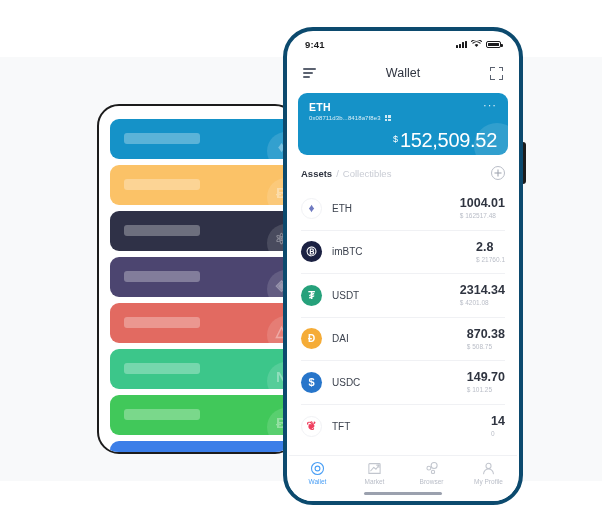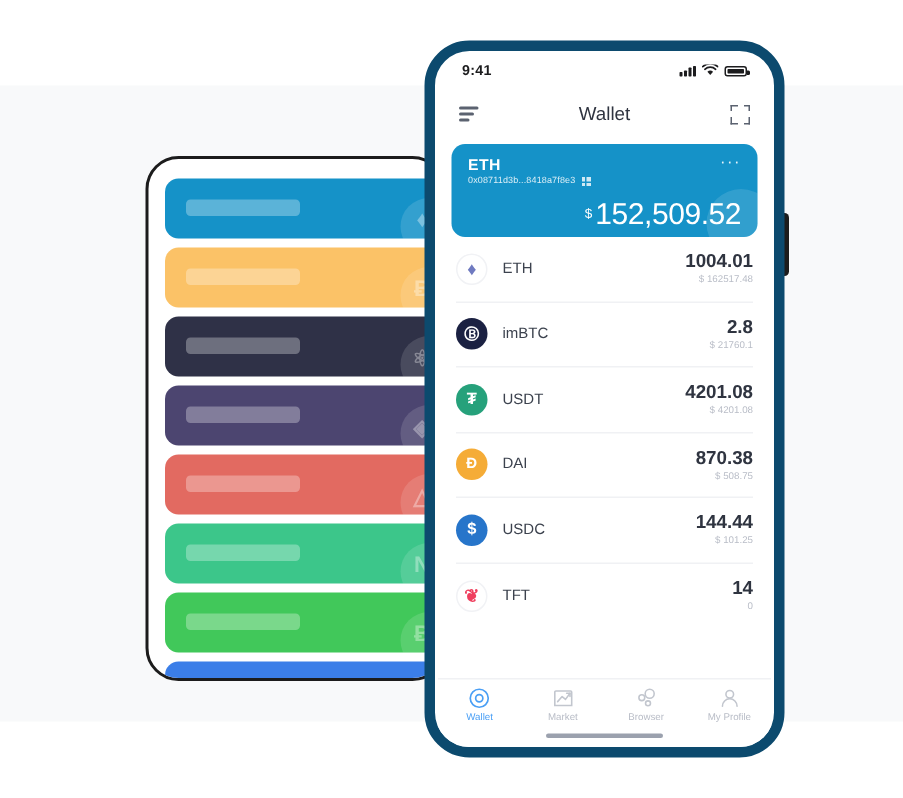--- a/index.html
+++ b/index.html
@@ -47,21 +47,21 @@
     font-size:15px; font-weight:bold;
     display:flex; align-items:center; justify-content:center;
     padding-right:9px; padding-bottom:9px;
   }
 
   
   .phone-right {
     position:absolute; left:283px; top:27px;
     width:240px; height:478px;
     background:#ffffff;
-    border:7px solid #0c4a6e;
+    border:4px solid #0c4a6e;
     border-radius:30px;
     overflow:hidden;
   }
   .side-btn {
     position:absolute; left:521px; top:142px;
     width:5px; height:42px;
     background:#1c1c1c;
     border-radius:0 3px 3px 0;
   }
 
@@ -174,21 +174,21 @@
     display:flex; align-items:center; justify-content:center;
     font-size:11px; font-weight:bold; color:#fff; flex:0 0 auto;
   }
   .coin.eth { background:#ffffff; border:1px solid #f1f2f5; color:#6f7ac0; font-size:12px; }
   .coin.imbtc { background:#1b2142; color:#fff; font-size:10px; }
   .coin.usdt { background:#26a17b; font-size:11px; }
   .coin.dai { background:#f5ac37; font-size:10px; }
   .coin.usdc { background:#2775ca; font-size:11px; }
   .coin.tft { background:#ffffff; border:1px solid #f1f2f5; color:#ef3f5e; font-size:12px; }
   .asset-sym { font-size:10px; color:#3c424e; margin-left:10px; }
-  .asset-vals { margin-left:auto; text-align:right; }
+  .asset-vals { margin-left:auto; }
   .asset-amt { font-size:12.5px; font-weight:bold; color:#2f3440; line-height:1.1; }
   .asset-fiat { font-size:6.5px; color:#b9bdc7; margin-top:1px; }
 
   
   .tabbar {
     position:absolute; left:2px; right:2px; bottom:0;
     height:46px; background:#fff;
     border-top:1px solid #f0f1f4;
     display:flex; align-items:flex-start; padding-top:5px;
   }
@@ -294,20 +294,26 @@
             <b></b>
             <b></b>
           </div>
       </div>
       <div class="bal-amount">
         <span class="bal-cur">$</span>
         <span class="bal-val">152,509.52</span>
       </div>
     </div>
 
+    <div class="assets-row">
+      <div class="tab-assets">Assets</div>
+      <div class="tab-sep">/</div>
+      <div class="tab-coll">Collectibles</div>
+      <div class="plus-btn"></div>
+    </div>
 
     <div class="asset-list" id="asset-list">
         <div class="asset-row">
           <div class="coin eth">♦</div>
           <div class="asset-sym">ETH</div>
           <div class="asset-vals">
             <div class="asset-amt">1004.01</div>
             <div class="asset-fiat">$ 162517.48</div>
           </div>
         </div>
@@ -316,37 +322,37 @@
           <div class="asset-sym">imBTC</div>
           <div class="asset-vals">
             <div class="asset-amt">2.8</div>
             <div class="asset-fiat">$ 21760.1</div>
           </div>
         </div>
         <div class="asset-row">
           <div class="coin usdt">₮</div>
           <div class="asset-sym">USDT</div>
           <div class="asset-vals">
-            <div class="asset-amt">4201.08</div>
+            <div class="asset-amt">2314.34</div>
             <div class="asset-fiat">$ 4201.08</div>
           </div>
         </div>
         <div class="asset-row">
           <div class="coin dai">Đ</div>
           <div class="asset-sym">DAI</div>
           <div class="asset-vals">
             <div class="asset-amt">870.38</div>
             <div class="asset-fiat">$ 508.75</div>
           </div>
         </div>
         <div class="asset-row">
           <div class="coin usdc">$</div>
           <div class="asset-sym">USDC</div>
           <div class="asset-vals">
-            <div class="asset-amt">144.44</div>
+            <div class="asset-amt">149.70</div>
             <div class="asset-fiat">$ 101.25</div>
           </div>
         </div>
         <div class="asset-row">
           <div class="coin tft">❦</div>
           <div class="asset-sym">TFT</div>
           <div class="asset-vals">
             <div class="asset-amt">14</div>
             <div class="asset-fiat">0</div>
           </div>

